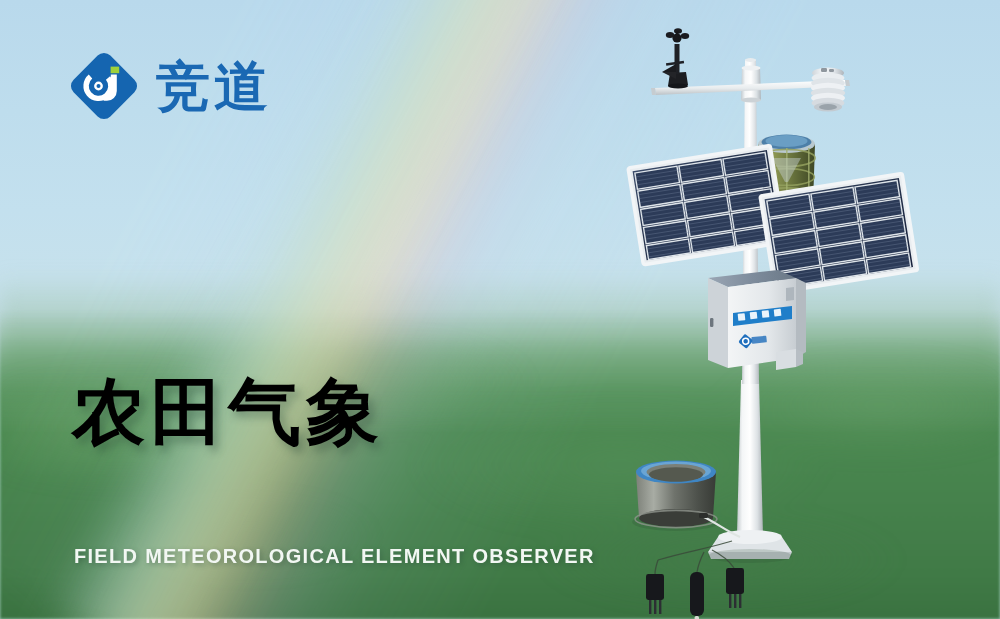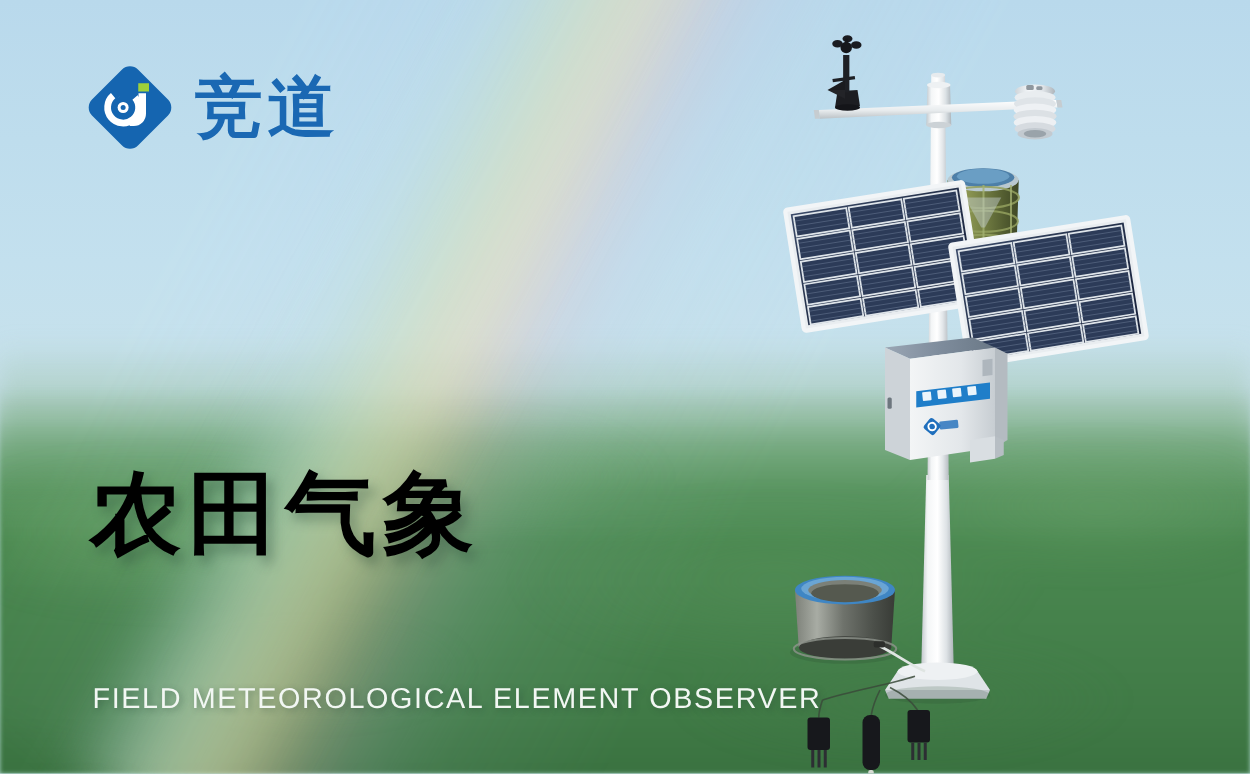--- a/index.html
+++ b/index.html
@@ -153,22 +153,22 @@
     white-space: nowrap;
     margin-top: 33px;
   }
   .headline .line2 { display: block; }
 
   .subtitle {
     position: absolute;
     left: 74px;
     top: 545px;
     color: #f2f7f3;
-    font-size: 23px;
-    font-weight: 400;
+    font-size: 20px;
+    font-weight: 700;
     letter-spacing: 1.3px;
     text-shadow: 2px 2px 5px rgba(40,70,55,0.40);
     white-space: nowrap;
   }
 
   
   .station {
     position: absolute;
     left: 600px;
     top: 0;

